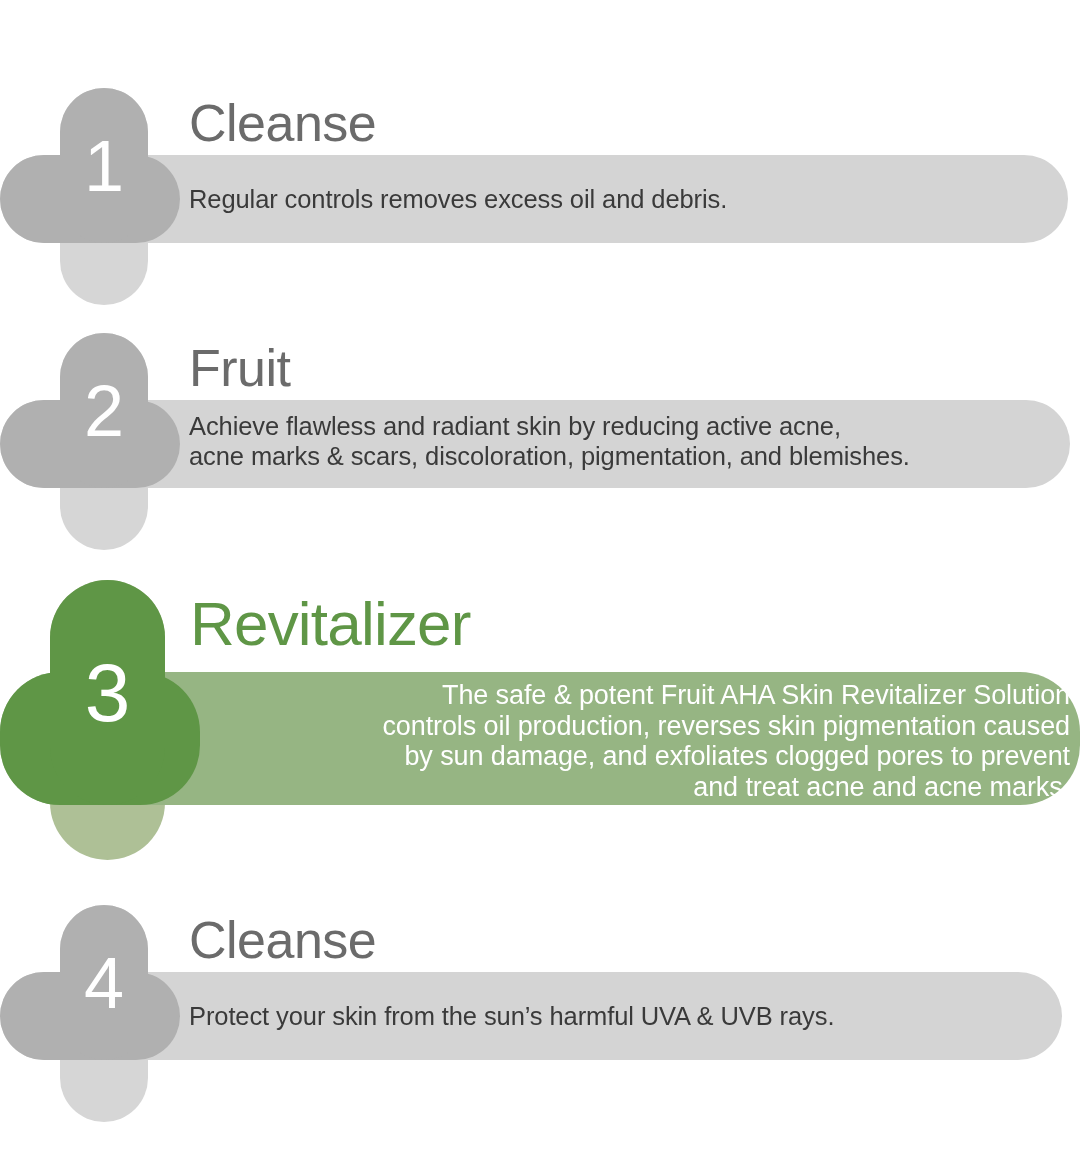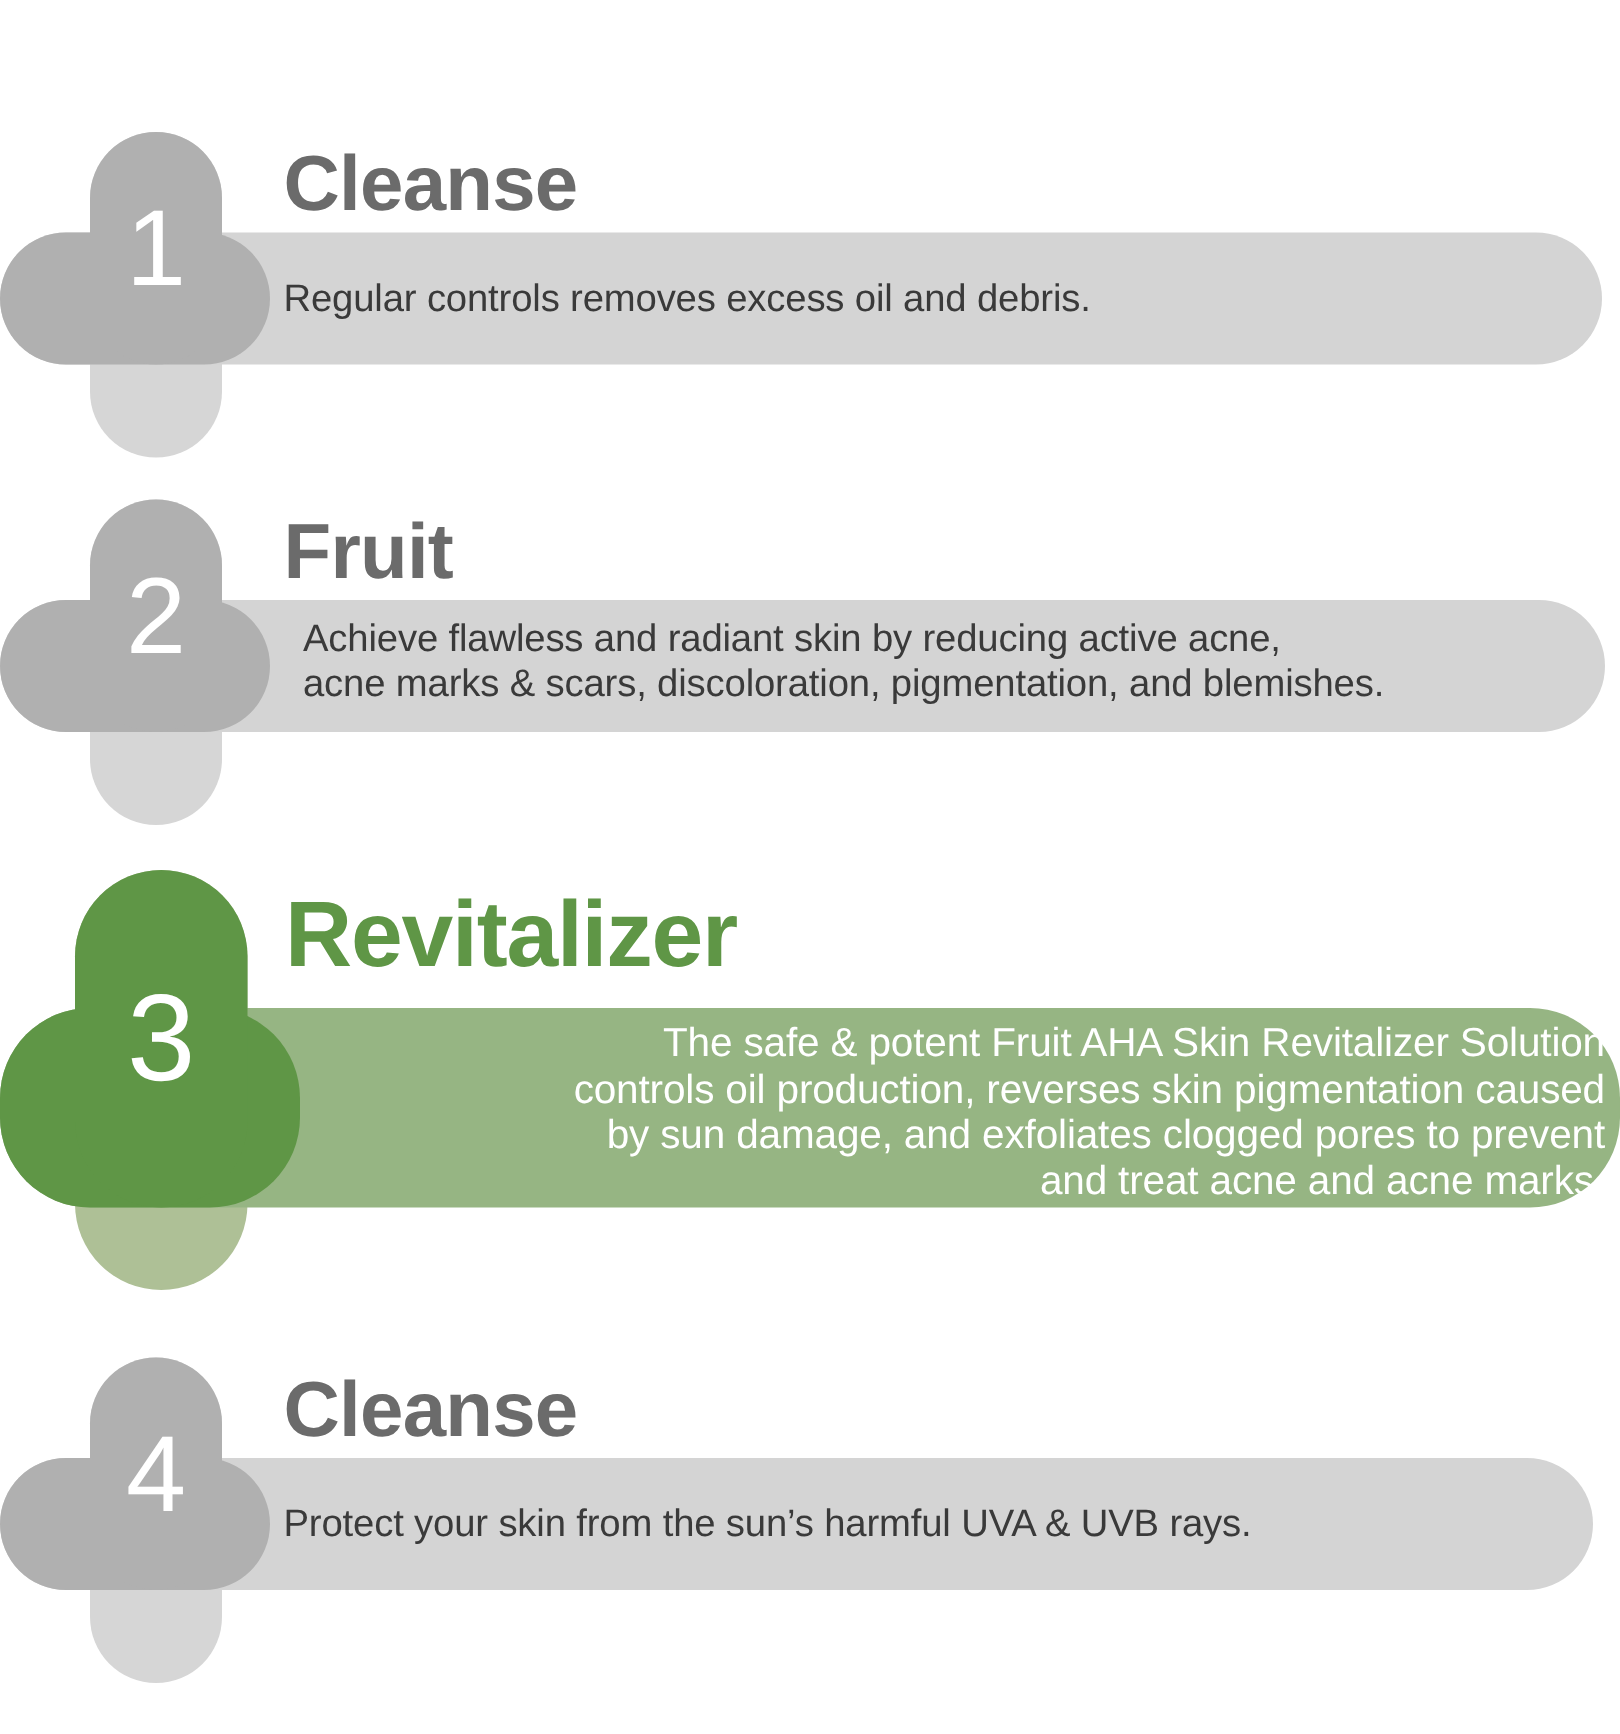--- a/index.html
+++ b/index.html
@@ -57,21 +57,21 @@
     font-weight: 400;
     line-height: 1;
     letter-spacing: 0px;
     font-family: "Liberation Sans", "DejaVu Sans", sans-serif;
     user-select: none;
   }
 
   .heading {
     position: absolute;
     font-size: 52px;
-    font-weight: 700;
+    font-weight: 400;
     line-height: 1;
     white-space: nowrap;
     letter-spacing: -0.5px;
   }
 
   .body-text {
     position: absolute;
     font-size: 25.5px;
     line-height: 30px;
     font-weight: 400;
@@ -113,21 +113,21 @@
   </div>
 
   <div class="step" style="top:245px;height:330px;">
     <div class="pill-tail" style="left:60px; top:88px; width:88px; height:217px; background:#d6d6d6;"></div>
     <div class="bar" style="top:155px; height:88px; width:1070px; background:#d4d4d4;"></div>
     <div class="bar" style="top:155px; height:88px; width:180px; background:#b0b0b0;"></div>
     <div class="pill" style="left:60px; top:88px; width:88px; height:155px; background:#b0b0b0;">
       <span class="pill-number">2</span>
     </div>
     <div class="heading" style="left:189px; top:97px; color:#6b6b6b;">Fruit</div>
-    <div class="body-text" style="left:202px; top:166px; color:#3a3a3a; width:870px;">Achieve flawless and radiant skin by reducing active acne,
+    <div class="body-text" style="left:189px; top:166px; color:#3a3a3a; width:870px;">Achieve flawless and radiant skin by reducing active acne,
 acne marks &amp; scars, discoloration, pigmentation, and blemishes.</div>
   </div>
 
   <div class="step step-featured" style="top:492px;height:390px;">
     <div class="pill-tail" style="left:50px; top:88px; width:115px; height:280px; background:#aec096;"></div>
     <div class="bar" style="top:180px; height:133px; width:1080px; background:#96b583; border-radius:60px;"></div>
     <div class="bar" style="top:180px; height:133px; width:200px; background:#5f9646; border-radius:60px;"></div>
     <div class="pill" style="left:50px; top:88px; width:115px; height:225px; background:#5f9646;">
       <span class="pill-number">3</span>
     </div>

